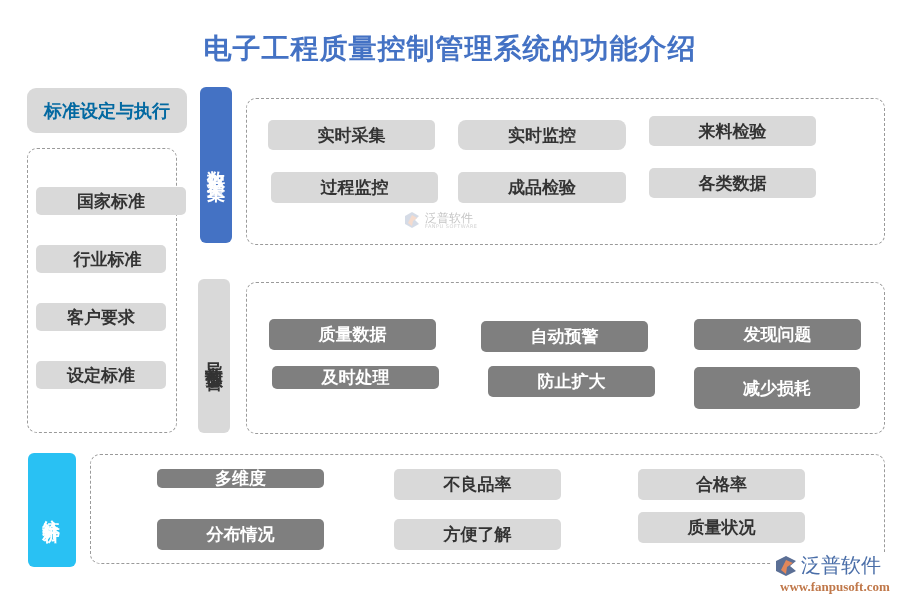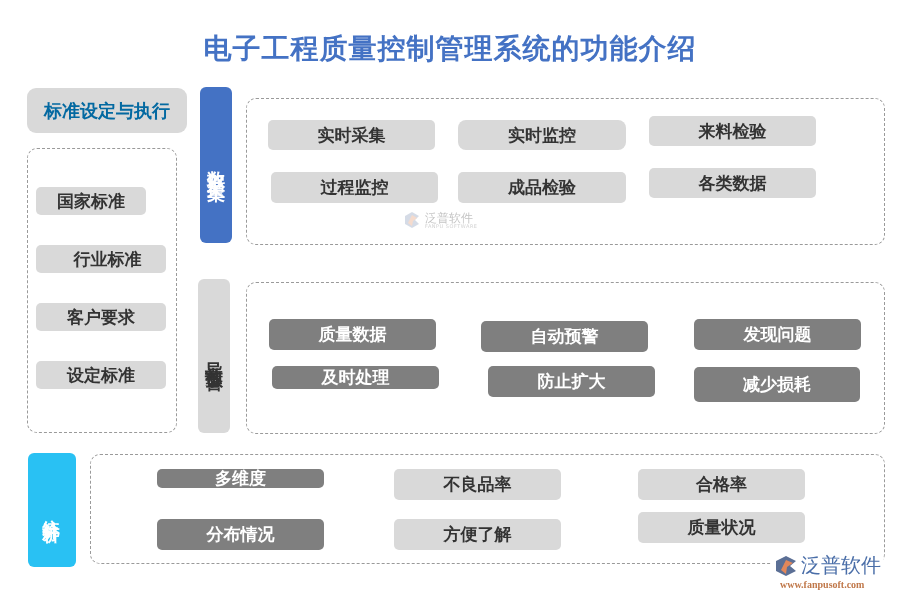--- a/index.html
+++ b/index.html
@@ -35,30 +35,30 @@
     background:#d9d9d9; border-radius:9px; color:#0369a1;
     font-weight:bold; font-size:18px;
   }
   .wm { display:flex; align-items:center; gap:4px; opacity:0.35; }
   .wm-text { display:flex; flex-direction:column; line-height:1; }
   .wm-cn { font-size:12px; color:#555; }
   .wm-en { font-size:5px; color:#777; letter-spacing:0.5px; }
   .logo { display:flex; flex-direction:column; align-items:flex-start; }
   .logo-row { display:flex; align-items:center; gap:3px; }
   .logo-cn { font-size:20px; color:#4a6ea8; font-family:"DejaVu Serif","Liberation Serif",serif; }
-  .logo-url { font-size:10px; color:#c0784a; font-family:"Liberation Serif","DejaVu Serif",serif; font-weight:bold; margin-left:6px; }
+  .logo-url { font-size:13px; color:#c0784a; font-family:"Liberation Serif","DejaVu Serif",serif; font-weight:bold; margin-left:6px; }
 </style>
 </head>
 <body>
 
 <div class="abs title">电子工程质量控制管理系统的功能介绍</div>
 
 <div class="abs header-box" style="left:27px;top:88px;width:160px;height:45px;">标准设定与执行</div>
 <div class="abs dashed" style="left:27px;top:148px;width:150px;height:285px;"></div>
-<div class="abs pill light" style="left:36px;top:187px;width:110px;height:28px;">国家标准</div>
+<div class="abs pill light" style="left:36px;top:187px;width:150px;height:28px;">国家标准</div>
 <div class="abs pill light" style="left:36px;top:245px;width:130px;height:28px;padding-left:13px;">行业标准</div>
 <div class="abs pill light" style="left:36px;top:303px;width:130px;height:28px;">客户要求</div>
 <div class="abs pill light" style="left:36px;top:361px;width:130px;height:28px;">设定标准</div>
 
 <div class="abs vtab blue" style="left:200px;top:87px;width:32px;height:156px;">数据采集</div>
 <div class="abs dashed" style="left:246px;top:98px;width:639px;height:147px;"></div>
 <div class="abs pill light" style="left:268px;top:120px;width:167px;height:30px;">实时采集</div>
 <div class="abs pill light" style="left:458px;top:120px;width:168px;height:30px;border-radius:8px;">实时监控</div>
 <div class="abs pill light" style="left:649px;top:116px;width:167px;height:30px;">来料检验</div>
 <div class="abs pill light" style="left:271px;top:172px;width:167px;height:31px;">过程监控</div>
@@ -76,21 +76,21 @@
   </div>
 </div>
 
 <div class="abs vtab gray" style="left:198px;top:279px;width:32px;height:154px;">异常预警</div>
 <div class="abs dashed" style="left:246px;top:282px;width:639px;height:152px;"></div>
 <div class="abs pill dark" style="left:269px;top:319px;width:167px;height:31px;">质量数据</div>
 <div class="abs pill dark" style="left:481px;top:321px;width:167px;height:31px;">自动预警</div>
 <div class="abs pill dark" style="left:694px;top:319px;width:167px;height:31px;">发现问题</div>
 <div class="abs pill dark" style="left:272px;top:366px;width:167px;height:23px;">及时处理</div>
 <div class="abs pill dark" style="left:488px;top:366px;width:167px;height:31px;">防止扩大</div>
-<div class="abs pill dark" style="left:694px;top:367px;width:166px;height:35px;">减少损耗</div>
+<div class="abs pill dark" style="left:694px;top:367px;width:166px;height:42px;">减少损耗</div>
 
 <div class="abs vtab cyan" style="left:28px;top:453px;width:48px;height:114px;font-size:17px;letter-spacing:2px;">统计分析</div>
 <div class="abs dashed" style="left:90px;top:454px;width:795px;height:110px;"></div>
 <div class="abs pill dark" style="left:157px;top:469px;width:167px;height:19px;">多维度</div>
 <div class="abs pill light" style="left:394px;top:469px;width:167px;height:31px;">不良品率</div>
 <div class="abs pill light" style="left:638px;top:469px;width:167px;height:31px;">合格率</div>
 <div class="abs pill dark" style="left:157px;top:519px;width:167px;height:31px;">分布情况</div>
 <div class="abs pill light" style="left:394px;top:519px;width:167px;height:31px;">方便了解</div>
 <div class="abs pill light" style="left:638px;top:512px;width:167px;height:31px;">质量状况</div>
 

